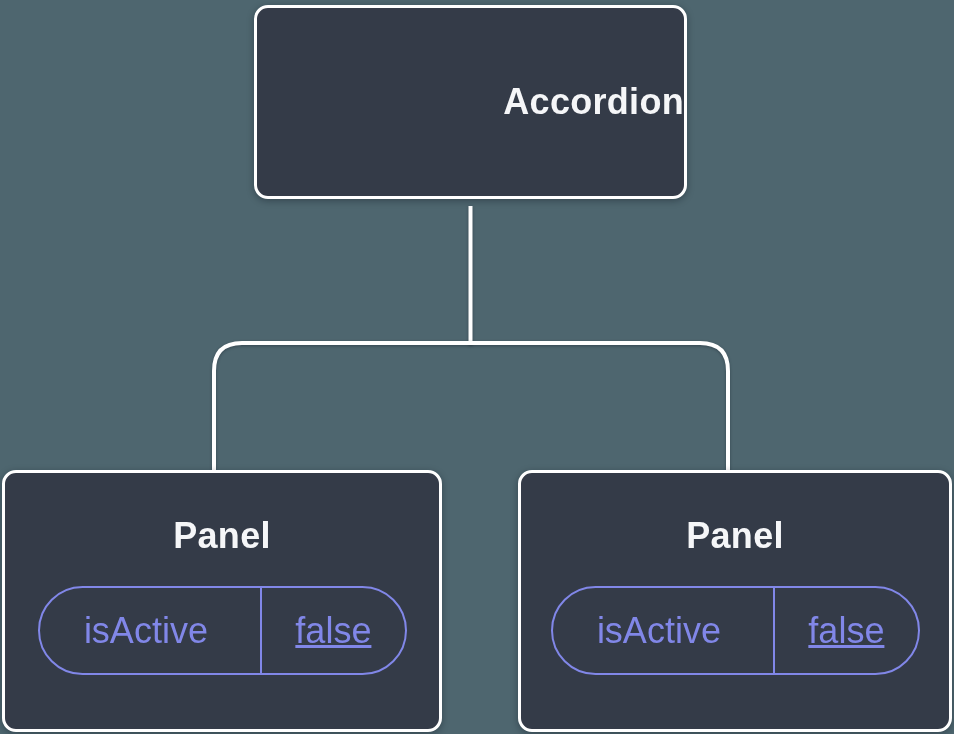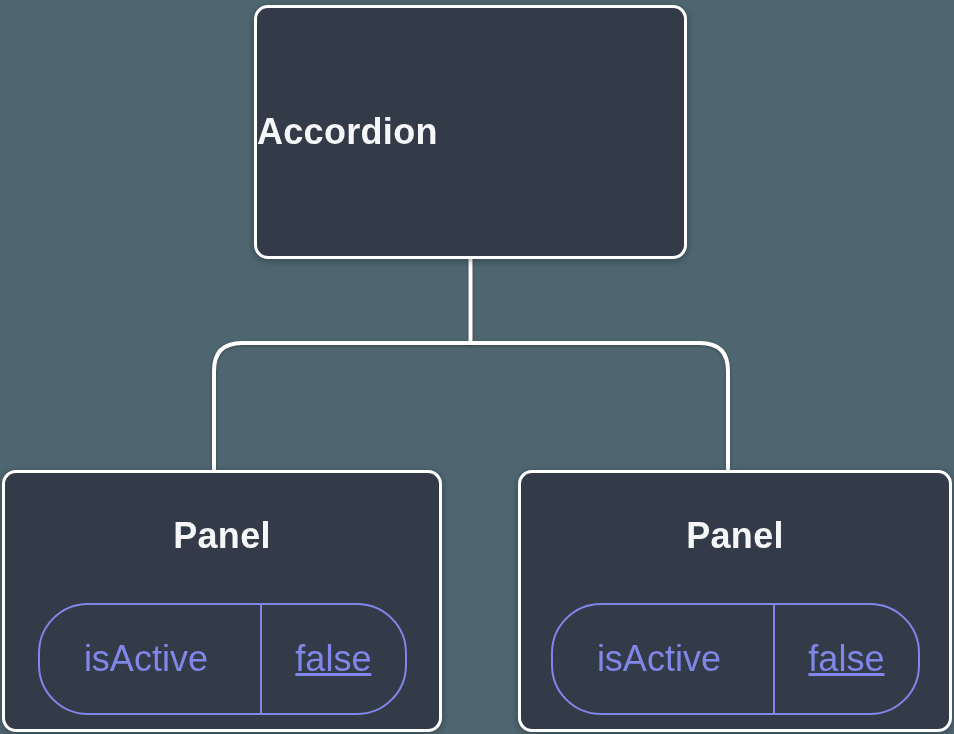--- a/index.html
+++ b/index.html
@@ -41,39 +41,39 @@
     box-shadow: 0 2px 7px rgba(10, 15, 25, 0.35);
   }
   .node-title {
     color: var(--node-title-text);
     font-size: 36px;
     font-weight: 600;
     letter-spacing: 0.3px;
   }
   .root {
     left: 254px; top: 5px;
-    width: 433px; height: 254px;
+    width: 433px; height: 194px;
     display: flex;
     align-items: center;
-    justify-content: flex-start;
+    justify-content: flex-end;
   }
   .panel {
     top: 470px;
     height: 262px;
     display: flex;
     flex-direction: column;
     align-items: center;
     padding-top: 40px;
   }
   .panel .node-title { line-height: 46px; }
   .panel-left  { left: 2px;   width: 440px; }
   .panel-right { left: 518px; width: 434px; }
   .prop-pill {
-    margin-top: 44px;
-    width: 369px; height: 112px;
+    margin-top: 27px;
+    width: 369px; height: 89px;
     border: 2.5px solid var(--prop-accent);
     border-radius: 50px;
     display: flex;
     overflow: hidden;
     gap: 8px;
   }
   .prop-cell {
     display: flex;
     align-items: center;
     justify-content: center;

